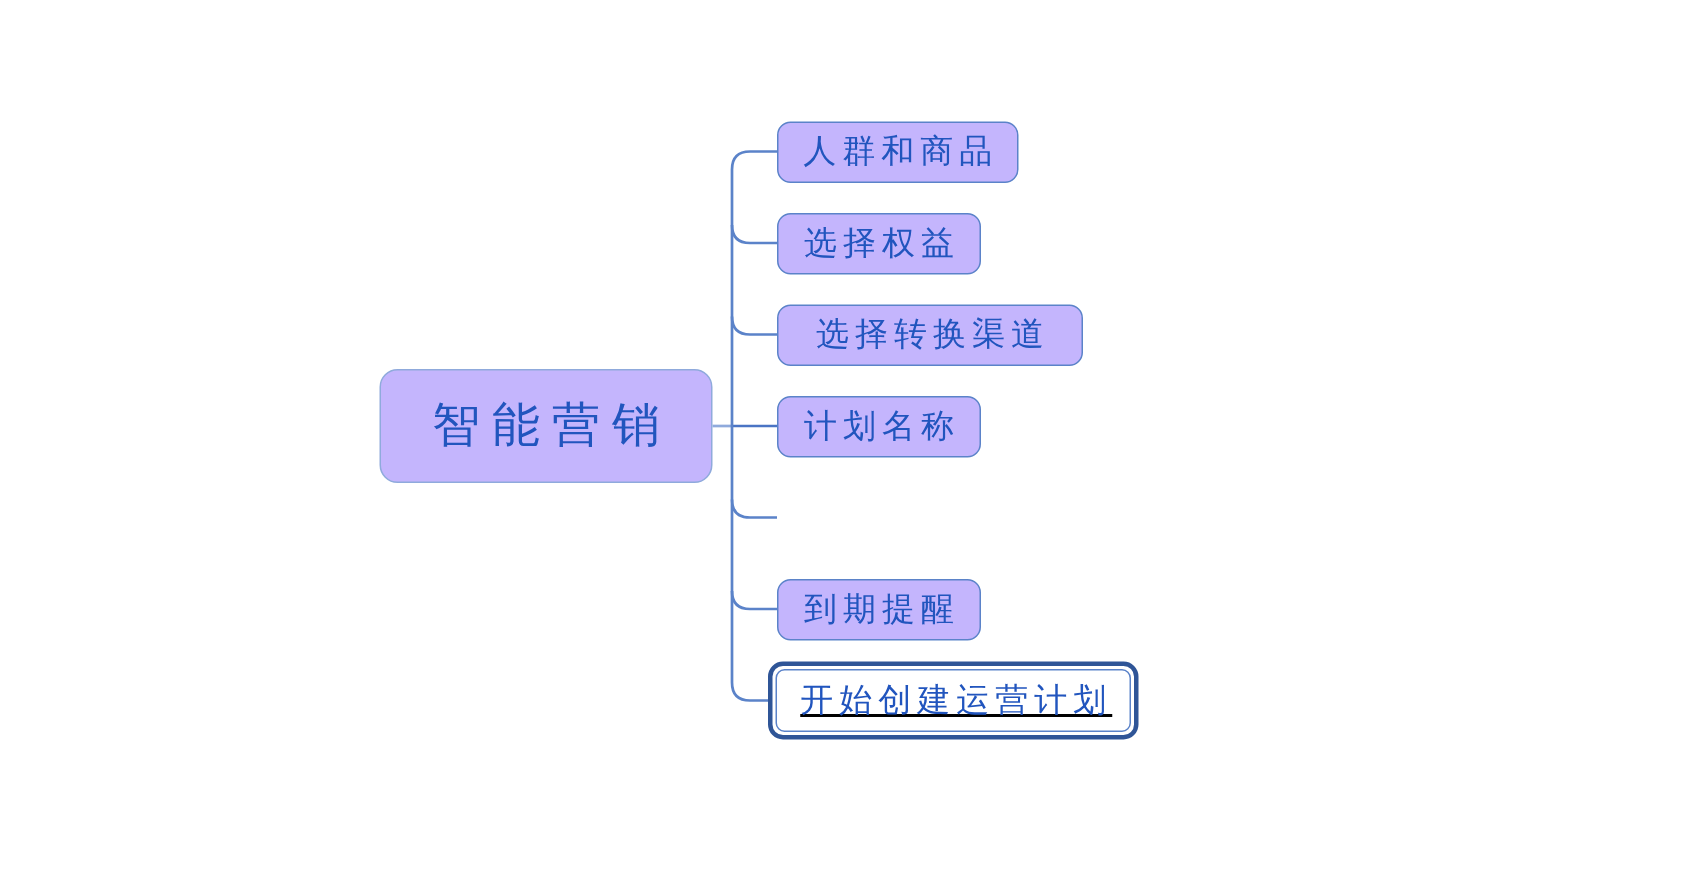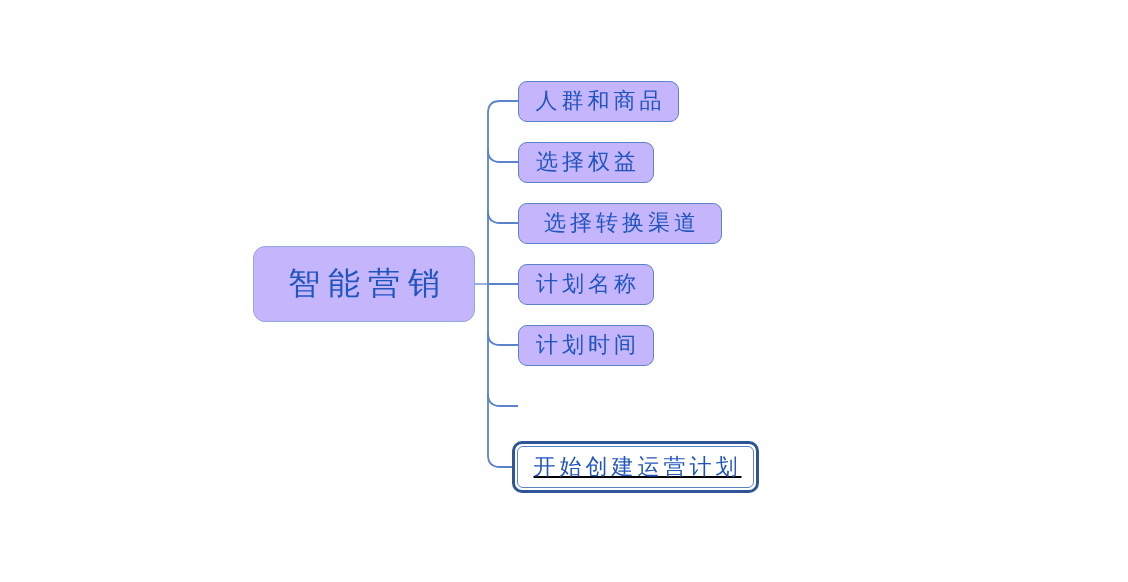--- a/index.html
+++ b/index.html
@@ -111,20 +111,20 @@
   <div class="node root-node">智能营销</div>
 
   <div class="node n1">人群和商品</div>
 
   <div class="node n2">选择权益</div>
 
   <div class="node n3">选择转换渠道</div>
 
   <div class="node n4">计划名称</div>
 
-  <div class="node n5">计划时间</div>
 
+  <div class="node n6">到期提醒</div>
 
   <div class="selected-wrap">
     <div class="inner">开始创建运营计划</div>
   </div>
 
 </div>
 
 </body></html>

